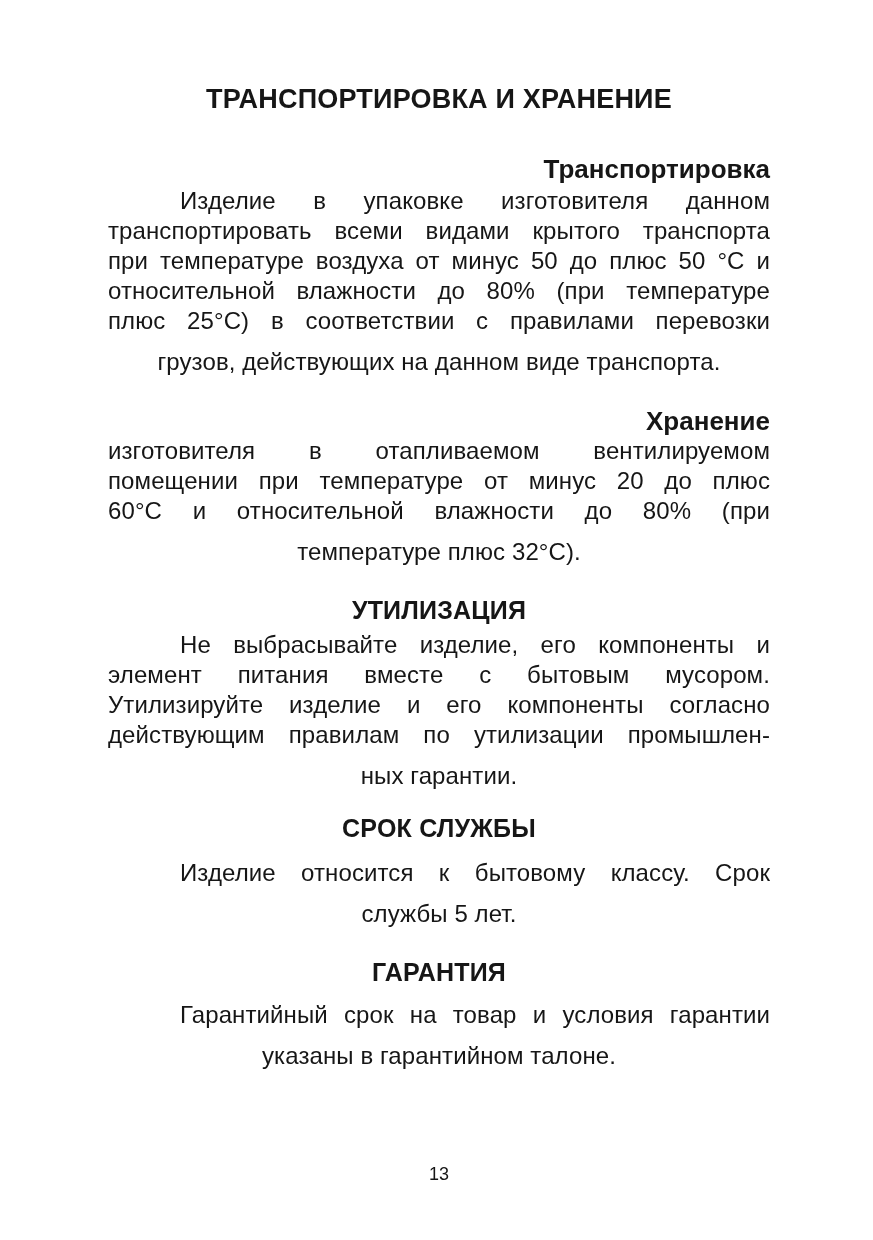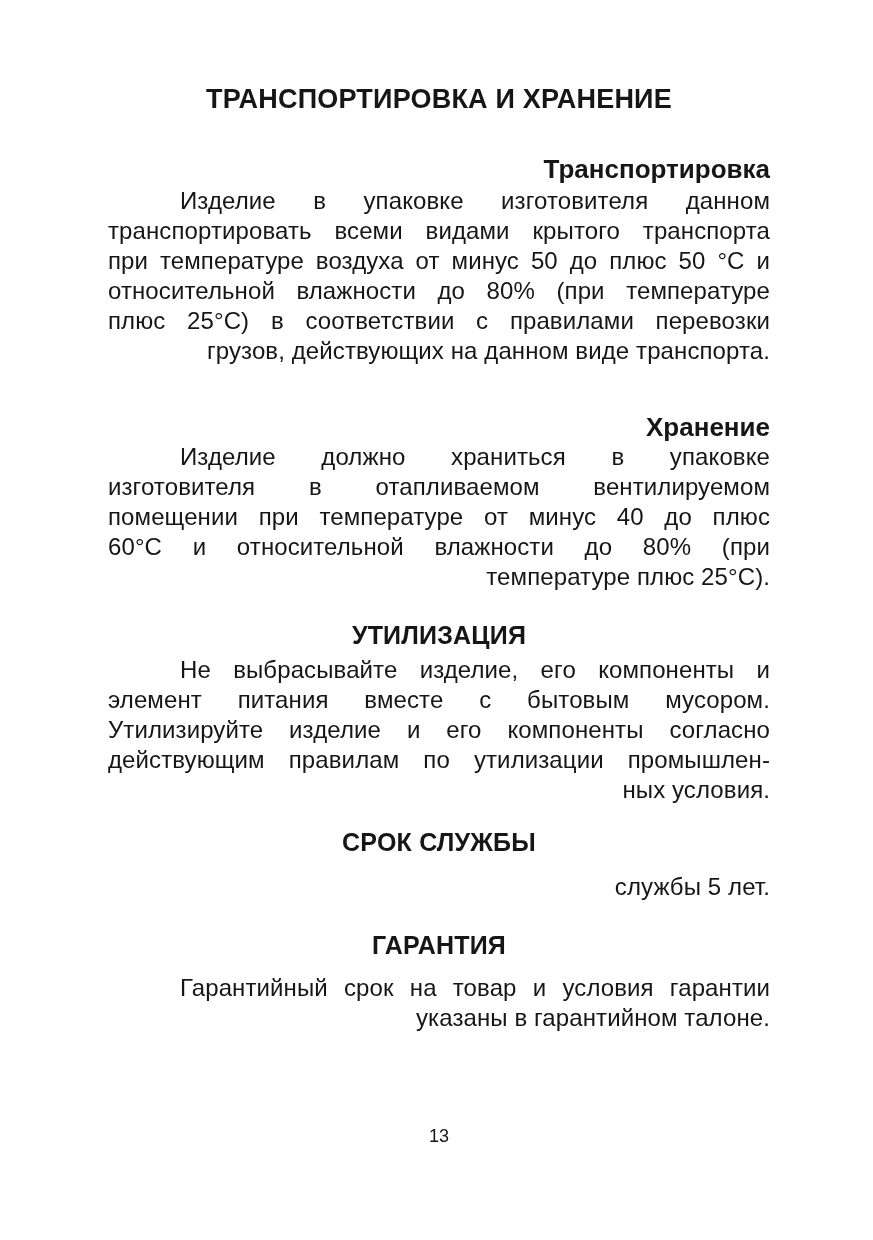--- a/index.html
+++ b/index.html
@@ -26,21 +26,21 @@
     text-align: center;
     letter-spacing: 0.2px;
   }
   .h-left {
     margin: 40px 0 0 0;
     font-size: 26px;
     line-height: 30px;
     font-weight: bold;
     text-align: right;
   }
-  .h-left.tight { margin-top: 46px; }
+  .h-left.tight { margin-top: 29px; }
   .h-center {
     font-size: 25px;
     line-height: 30px;
     font-weight: bold;
     text-align: center;
     letter-spacing: 0.2px;
   }
   .h-util  { margin: 28px 0 0 0; }
   .h-srok  { margin: 22px 0 0 0; }
   .h-gar   { margin: 28px 0 0 0; }
@@ -56,21 +56,21 @@
     overflow: hidden;
     text-align: justify;
     letter-spacing: 0.1px;
   }
   .jl::after {
     content: "";
     display: inline-block;
     width: 100%;
   }
   .ind { text-indent: 72px; }
-  .last { text-align: right; }
+  .last { text-align: center; margin-top: 11px; }
   .page-number {
     margin: 88px 0 0 0;
     font-size: 18px;
     line-height: 30px;
     text-align: center;
   }
 </style>
 </head>
 <body>
 
@@ -86,42 +86,42 @@
       <div class="ln jl">при температуре воздуха от минус 50 до плюс 50 °С и</div>
       <div class="ln jl">относительной влажности до 80% (при температуре</div>
       <div class="ln jl">плюс 25°С) в соответствии с правилами перевозки</div>
       <div class="ln last">грузов, действующих на данном виде транспорта.</div>
     </div>
   </section>
 
   <section>
     <h2 class="h-left tight">Хранение</h2>
     <div class="para">
-      <div class="ln jl ind">Изделие должно храниться в упаковке</div>
       <div class="ln jl">изготовителя в отапливаемом вентилируемом</div>
-      <div class="ln jl">помещении при температуре от минус 40 до плюс</div>
+      <div class="ln jl">помещении при температуре от минус 20 до плюс</div>
       <div class="ln jl">60°С и относительной влажности до 80% (при</div>
-      <div class="ln last">температуре плюс 25°С).</div>
+      <div class="ln last">температуре плюс 32°С).</div>
     </div>
   </section>
 
   <section>
     <h2 class="h-center h-util">УТИЛИЗАЦИЯ</h2>
     <div class="para m5">
       <div class="ln jl ind">Не выбрасывайте изделие, его компоненты и</div>
       <div class="ln jl">элемент питания вместе с бытовым мусором.</div>
       <div class="ln jl">Утилизируйте изделие и его компоненты согласно</div>
       <div class="ln jl">действующим правилам по утилизации промышлен-</div>
-      <div class="ln last">ных условия.</div>
+      <div class="ln last">ных гарантии.</div>
     </div>
   </section>
 
   <section>
     <h2 class="h-center h-srok">СРОК СЛУЖБЫ</h2>
     <div class="para m15">
+      <div class="ln jl ind">Изделие относится к бытовому классу. Срок</div>
       <div class="ln last">службы 5 лет.</div>
     </div>
   </section>
 
   <section>
     <h2 class="h-center h-gar">ГАРАНТИЯ</h2>
     <div class="para m13">
       <div class="ln jl ind">Гарантийный срок на товар и условия гарантии</div>
       <div class="ln last">указаны в гарантийном талоне.</div>
     </div>

